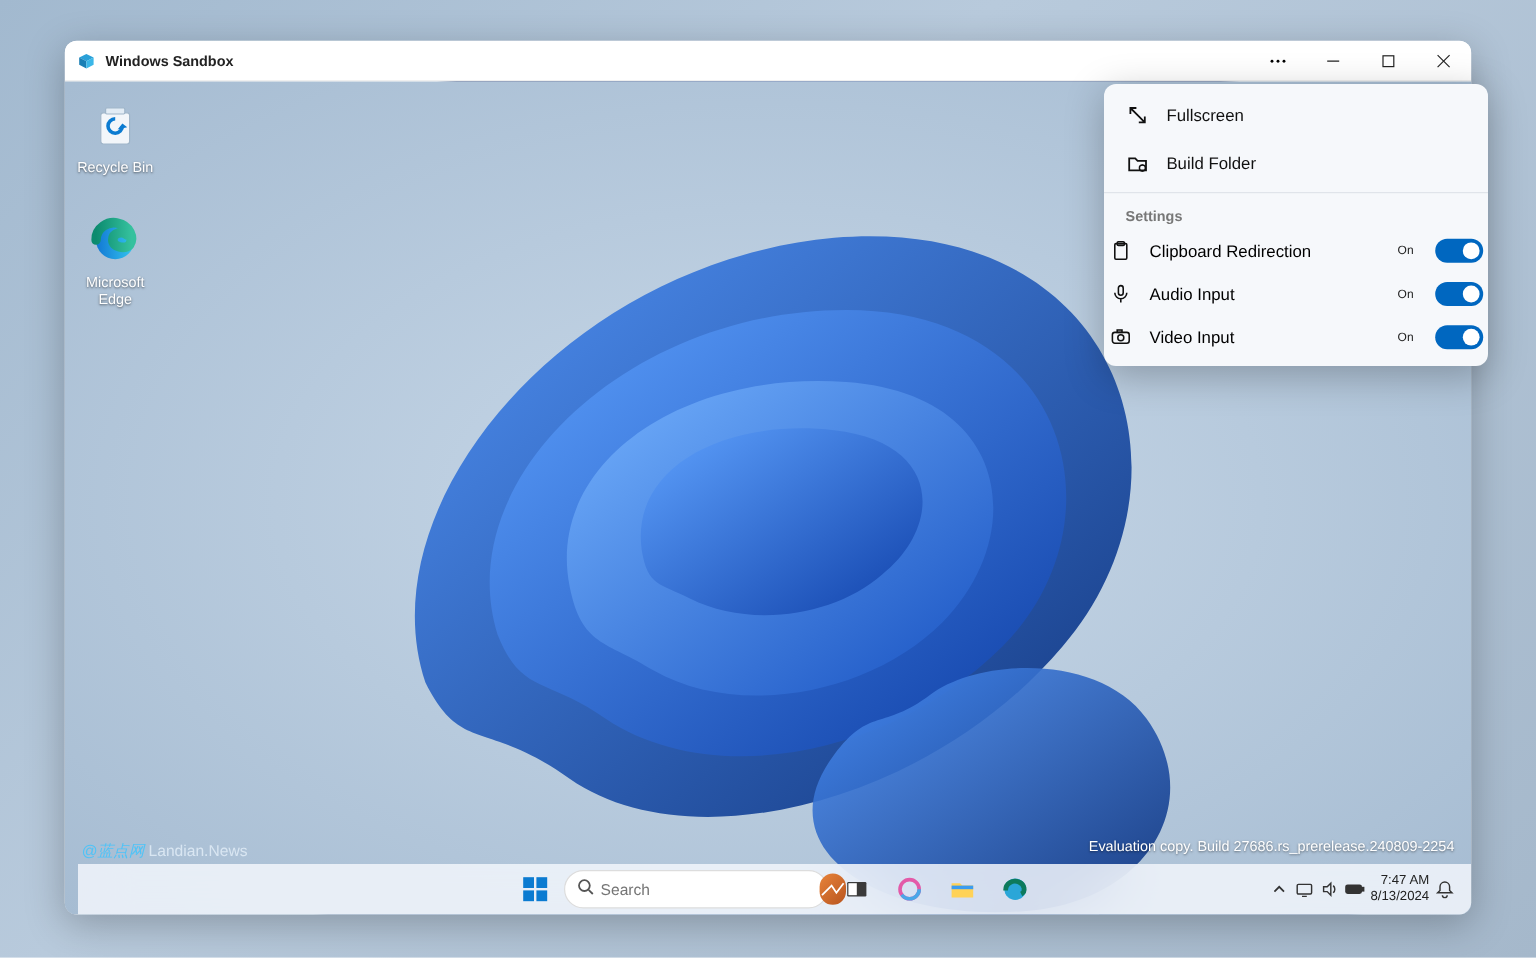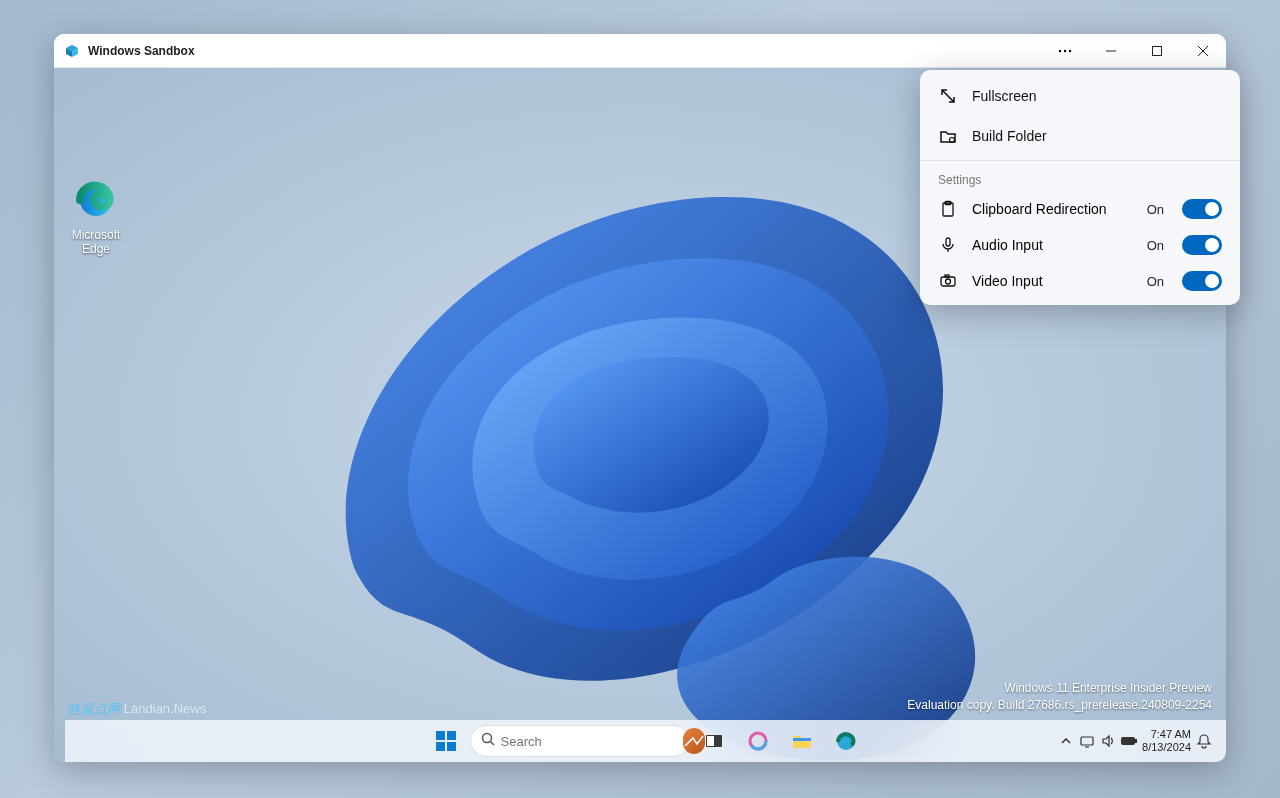--- a/index.html
+++ b/index.html
@@ -36,24 +36,24 @@
     .search-accent { width: 40px; height: 26px; border-radius: 14px; background: linear-gradient(135deg,#e8833a,#b8551f); display: flex; align-items: center; justify-content: center; }
     .taskbar-right { position: absolute; right: 12px; display: flex; align-items: center; gap: 1px; height: 100%; }
     .tray-icon { width: 20px; height: 20px; display: flex; align-items: center; justify-content: center; color: #333; }
     .clock { text-align: right; font-size: 11px; color: #222; line-height: 1.2; padding: 0 2px; }
     
     
     .flyout { position: absolute; top: 70px; right: 40px; width: 320px; background: #f6f8fb; border-radius: 10px; box-shadow: 0 8px 32px rgba(0,0,0,0.25); padding: 6px 0; }
     .flyout-item { display: flex; align-items: center; gap: 14px; padding: 10px 18px; font-size: 14px; color: #111; }
     .flyout-icon { width: 20px; height: 20px; display: flex; align-items: center; justify-content: center; }
     .flyout-divider { height: 1px; background: #e0e4ea; margin: 4px 0; }
-    .flyout-header { font-size: 12px; color: #777; padding: 8px 18px 4px; }
-    .setting-row { display: flex; align-items: center; gap: 14px; padding: 8px 18px; font-size: 14px; }
+    .flyout-header { font-size: 12px; color: #777; padding: 8px 18px 4px; font-weight: bold; }
+    .setting-row { display: flex; align-items: center; gap: 14px; padding: 8px 4px; font-size: 14px; }
     .setting-row .label { flex: 1; }
-    .setting-state { font-size: 13px; color: #222; margin-right: 4px; }
+    .setting-state { font-size: 10px; color: #222; margin-right: 4px; }
     .toggle { width: 40px; height: 20px; border-radius: 10px; background: #0067c0; position: relative; }
     .toggle::after { content: ''; position: absolute; right: 3px; top: 3px; width: 14px; height: 14px; border-radius: 50%; background: #fff; }
   </style>
 </head>
 <body>
 
 <div class="window">
   <div class="titlebar">
     <span class="titlebar-icon">
       <svg width="16" height="16" viewBox="0 0 16 16">
@@ -110,20 +110,31 @@
           </linearGradient>
       </defs>
       <rect width="1170" height="700" fill="url(#bg)"></rect>
       <path d="M 300 500 C 250 350 420 150 640 130 C 880 110 950 330 830 470 C 720 600 520 650 420 580 C 350 530 330 560 300 500 Z" fill="url(#p2)" opacity="0.95"></path>
       <path d="M 360 460 C 320 330 470 190 650 190 C 840 190 880 370 780 470 C 690 560 540 590 450 530 C 400 495 380 510 360 460 Z" fill="url(#p1)" opacity="0.95"></path>
       <path d="M 420 420 C 400 320 510 240 650 250 C 790 260 800 380 730 450 C 670 510 560 530 490 490 C 450 465 430 470 420 420 Z" fill="url(#p3)" opacity="0.95"></path>
       <path d="M 480 390 C 470 320 550 280 640 290 C 730 300 730 370 680 410 C 640 445 570 455 520 430 C 495 417 485 420 480 390 Z" fill="url(#p1)" opacity="0.9"></path>
       <path d="M 640 560 C 580 640 680 700 800 690 C 900 682 950 600 900 530 C 860 475 760 480 720 510 C 680 540 670 520 640 560 Z" fill="url(#p2)" opacity="0.9"></path>
     </svg>
 
+    <div class="desktop-icon" style="top:12px;left:4px">
+      <div class="iconbox">
+        <svg width="40" height="40" viewBox="0 0 40 40">
+            <rect x="8" y="10" width="24" height="26" rx="2" fill="#f2f6fa" stroke="#9fb5c9"></rect>
+            <rect x="12" y="6" width="16" height="5" rx="1" fill="#e2ecf5" stroke="#9fb5c9"></rect>
+            <path d="M20 15 a6 6 0 1 0 6 6" fill="none" stroke="#0b7bd1" stroke-width="3"></path>
+            <polygon points="26,19 30,22 22,24" fill="#0b7bd1"></polygon>
+          </svg>
+      </div>
+      <div>Recycle Bin</div>
+    </div>
 
     <div class="desktop-icon" style="top:108px;left:4px">
       <div class="iconbox">
         <svg width="40" height="40" viewBox="0 0 40 40">
             <defs>
               <linearGradient id="eg1">
                 <stop offset="0%" stop-color="#0c8b6f"></stop>
                 <stop offset="100%" stop-color="#35c19e"></stop>
               </linearGradient>
               <linearGradient id="eg2">
@@ -132,21 +143,20 @@
               </linearGradient>
             </defs>
             <circle cx="20" cy="20" r="16" fill="url(#eg2)"></circle>
             <path d="M4 20 C 4 10 14 4 22 6 C 32 8 36 18 32 24 C 28 28 18 26 18 20 C 18 14 26 12 30 16" fill="none" stroke="url(#eg1)" stroke-width="8" stroke-linecap="round"></path>
           </svg>
       </div>
       <div>Microsoft Edge</div>
     </div>
 
     <div class="watermark">
-      <div>Windows 11 Enterprise Insider Preview</div>
       <div>Evaluation copy. Build 27686.rs_prerelease.240809-2254</div>
     </div>
     <div class="credit">
       <span class="c1">@蓝点网</span>
       <span class="c2">Landian.News</span>
     </div>
 
     <div class="taskbar">
       <div class="taskbar-center">
         <div class="tb-item">

